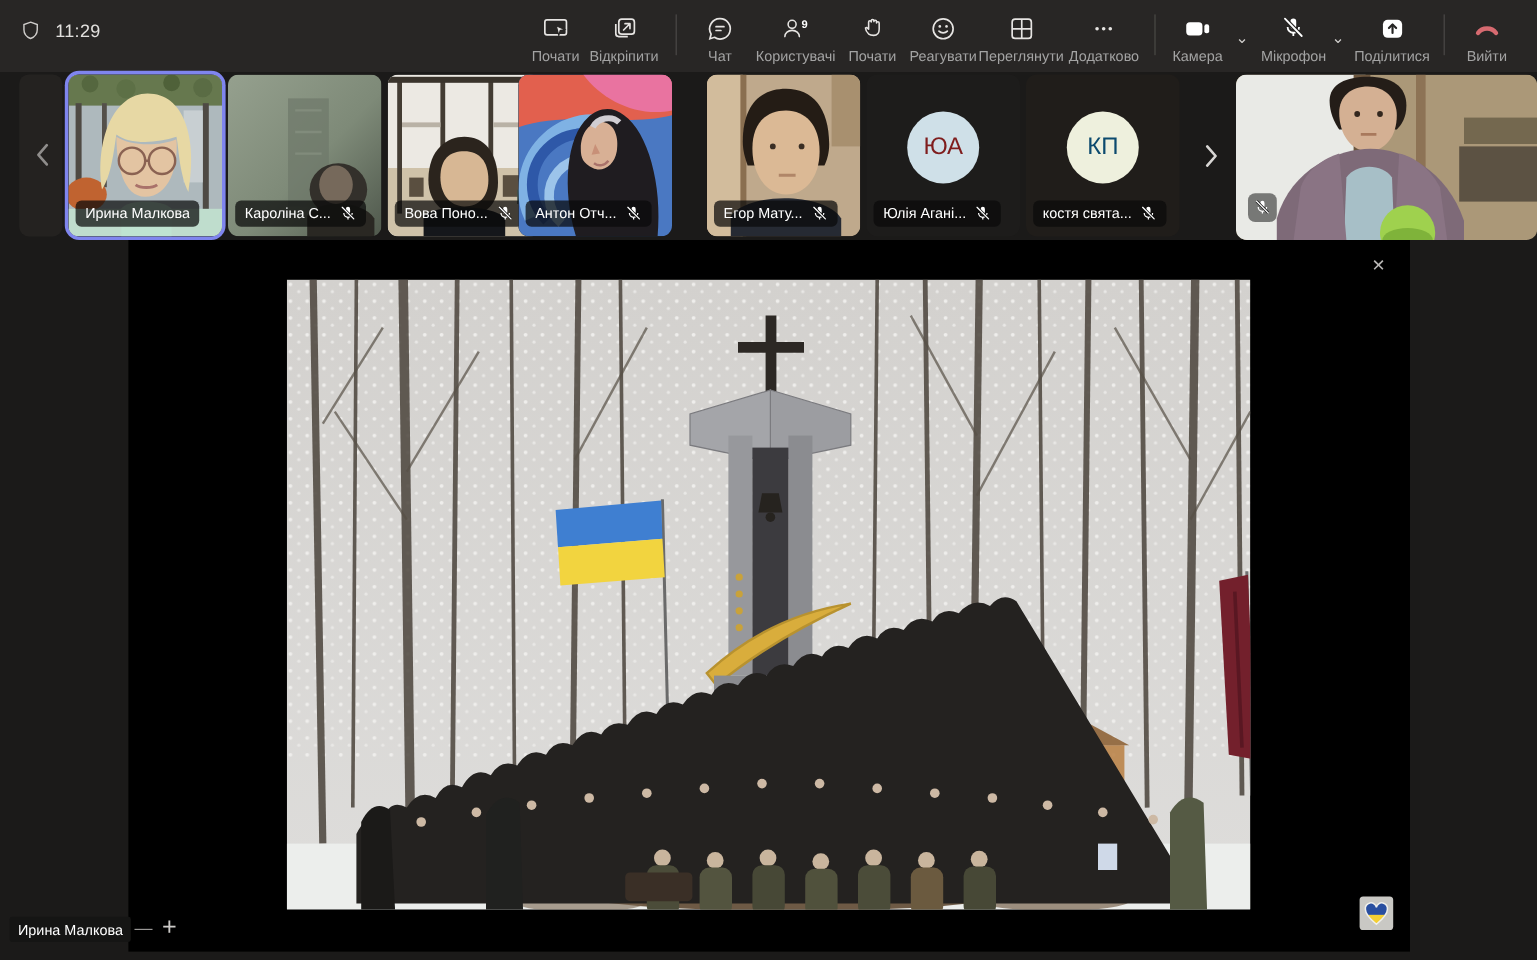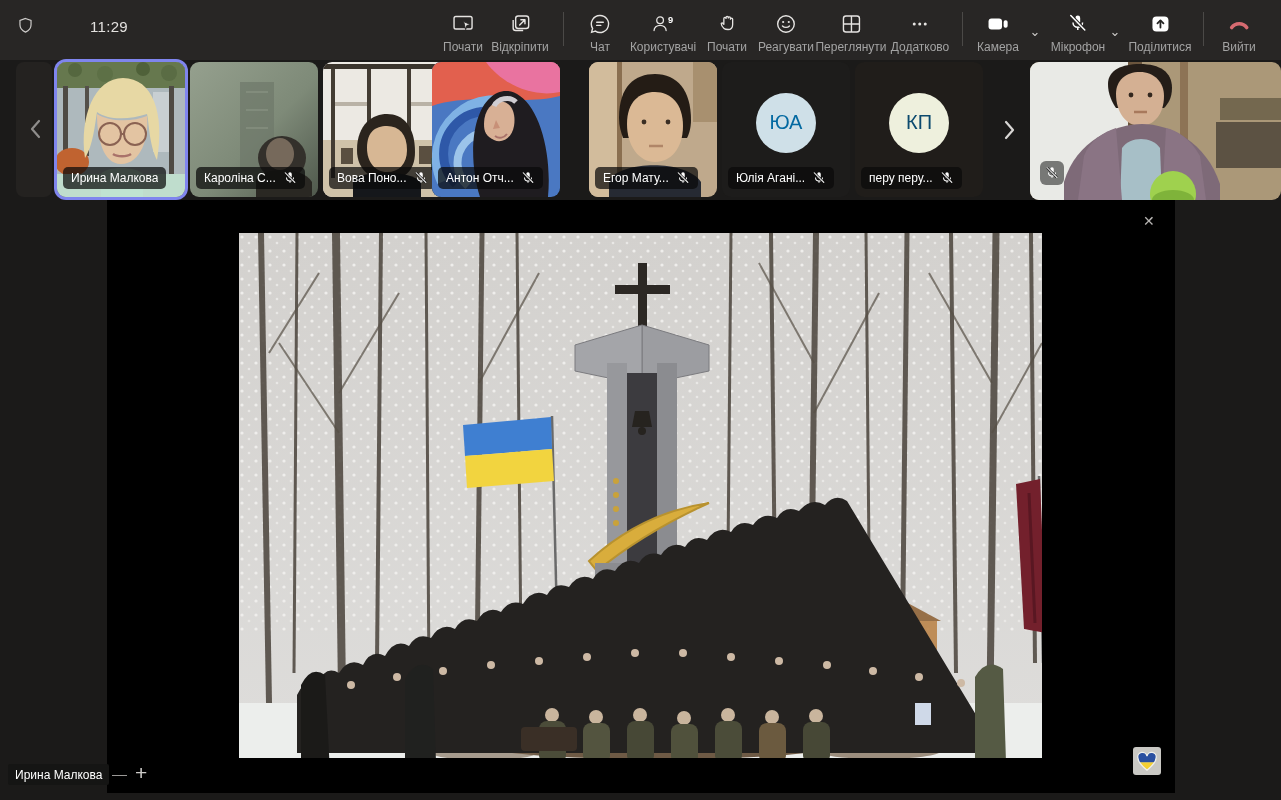--- a/index.html
+++ b/index.html
@@ -3,21 +3,21 @@
 <meta charset="utf-8">
 <style>
   * { margin:0; padding:0; box-sizing:border-box; }
   html,body { width:1281px; height:800px; overflow:hidden; background:#1b1a19;
               font-family:"Liberation Sans", sans-serif; }
   .stage { position:absolute; inset:0; width:1281px; height:800px; background:#1b1a19; }
 
   
   .toolbar { position:absolute; left:0; top:0; width:1281px; height:60px; background:#282625; }
   .clock { position:absolute; left:16px; top:16px; display:flex; align-items:center; gap:11px; }
-  .clock .time { color:#e3e1df; font-size:15px; letter-spacing:.3px;margin-left:44px; }
+  .clock .time { color:#e3e1df; font-size:15px; letter-spacing:.3px; }
   .tb-btn { position:absolute; top:11px; transform:translateX(-50%);
             display:flex; flex-direction:column; align-items:center; gap:3px; cursor:pointer; }
   .tb-btn .ic { width:26px; height:26px; display:flex; align-items:center; justify-content:center; }
   .tb-btn .lbl { color:#a3a3a3; font-size:12px; white-space:nowrap; }
   .tb-sep { position:absolute; top:12px; width:1px; height:34px; background:#4b4947; }
   .tb-chev { position:absolute; top:24px; color:#cfcdcb; font-size:13px; transform:translateX(-50%); cursor:pointer; }
 
   
   .strip { position:absolute; left:0; top:60px; width:1281px; height:140px; background:#1b1a19; }
   .partial-tile { position:absolute; left:16px; top:2px; width:36px; height:135px;
@@ -340,37 +340,37 @@
             <rect x="6" y="1.5" width="4" height="7" rx="2" fill="#fff"></rect>
             <path d="M4 7.5 a4 4 0 0 0 8 0" fill="none" stroke="#fff" stroke-width="1.2"></path>
             <path d="M8 11.5 V13.5" stroke="#fff" stroke-width="1.2"></path>
             <path d="M2.5 2 L13.5 13" stroke="#111" stroke-width="2.6"></path>
             <path d="M2.5 2 L13.5 13" stroke="#fff" stroke-width="1.2" stroke-linecap="round"></path>
           </svg>
       </div>
     </div>
 
     <div class="tile avatar-tile" style="left:722px;background:#1d1c1b">
-      <div class="avatar" style="background:#cfe0e8;color:#0369a1">ЮА</div>
+      <div class="avatar" style="background:#cfe0e8;color:#7f1d1d">ЮА</div>
       <div class="pill">
         <span class="nm">Юлія Агані...</span>
         <svg class="mic" viewBox="0 0 16 16">
             <rect x="6" y="1.5" width="4" height="7" rx="2" fill="#fff"></rect>
             <path d="M4 7.5 a4 4 0 0 0 8 0" fill="none" stroke="#fff" stroke-width="1.2"></path>
             <path d="M8 11.5 V13.5" stroke="#fff" stroke-width="1.2"></path>
             <path d="M2.5 2 L13.5 13" stroke="#111" stroke-width="2.6"></path>
             <path d="M2.5 2 L13.5 13" stroke="#fff" stroke-width="1.2" stroke-linecap="round"></path>
           </svg>
       </div>
     </div>
 
     <div class="tile avatar-tile" style="left:855px;background:#201d1a">
       <div class="avatar" style="background:#eef0dd;color:#0c4a6e">КП</div>
       <div class="pill">
-        <span class="nm">перу перу...</span>
+        <span class="nm">костя свята...</span>
         <svg class="mic" viewBox="0 0 16 16">
             <rect x="6" y="1.5" width="4" height="7" rx="2" fill="#fff"></rect>
             <path d="M4 7.5 a4 4 0 0 0 8 0" fill="none" stroke="#fff" stroke-width="1.2"></path>
             <path d="M8 11.5 V13.5" stroke="#fff" stroke-width="1.2"></path>
             <path d="M2.5 2 L13.5 13" stroke="#111" stroke-width="2.6"></path>
             <path d="M2.5 2 L13.5 13" stroke="#fff" stroke-width="1.2" stroke-linecap="round"></path>
           </svg>
       </div>
     </div>
 

